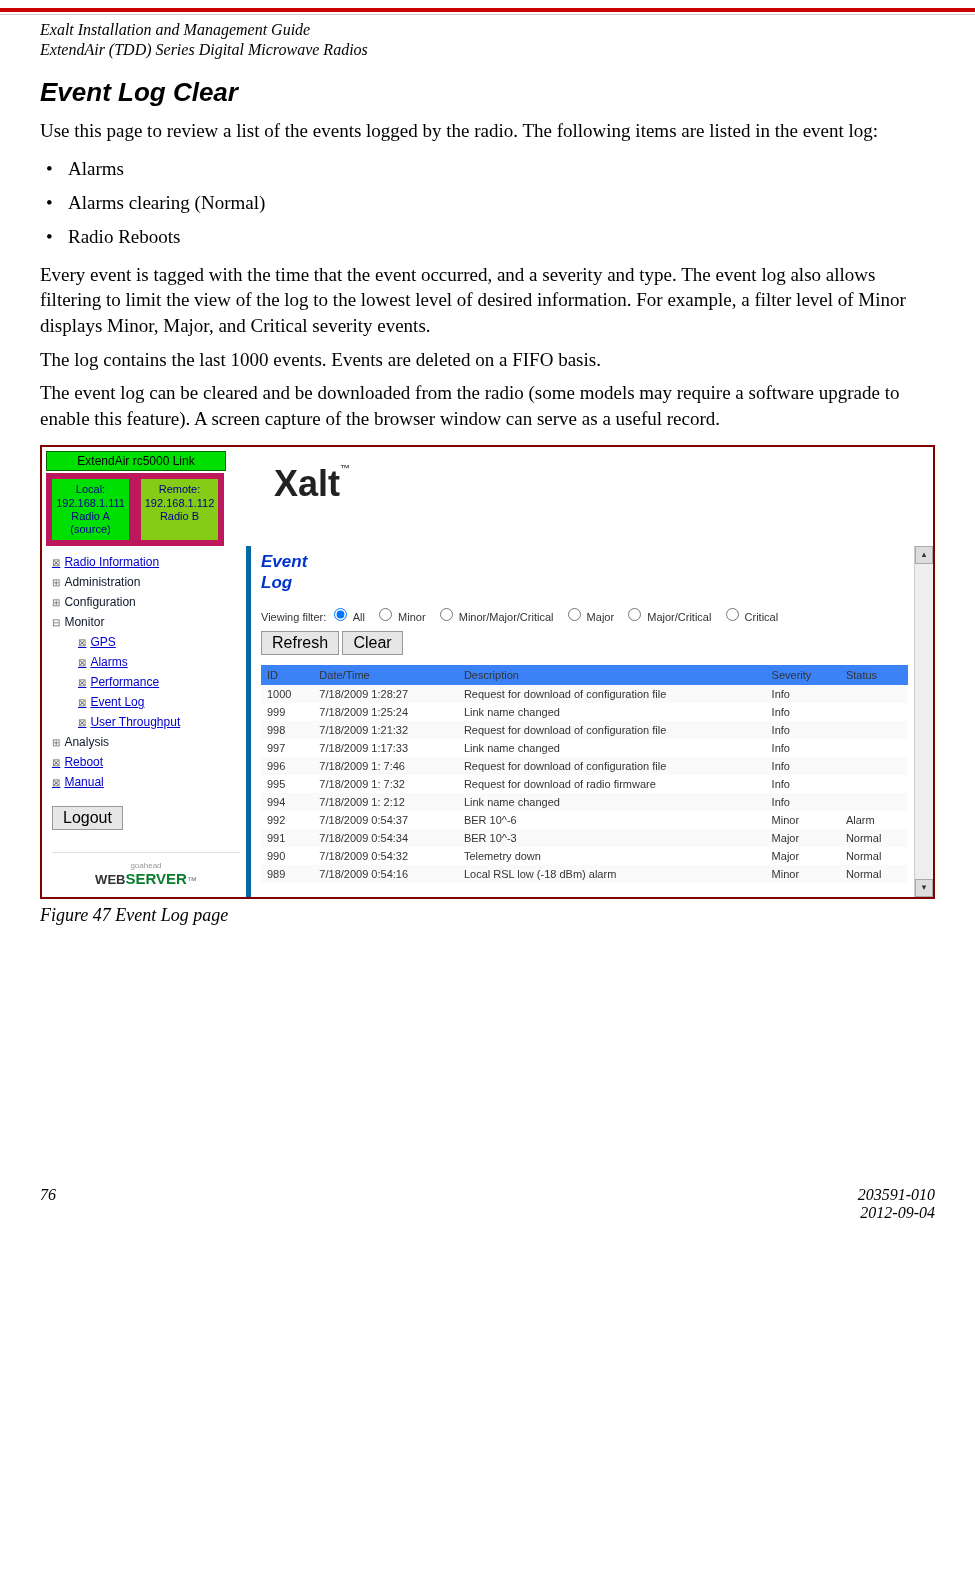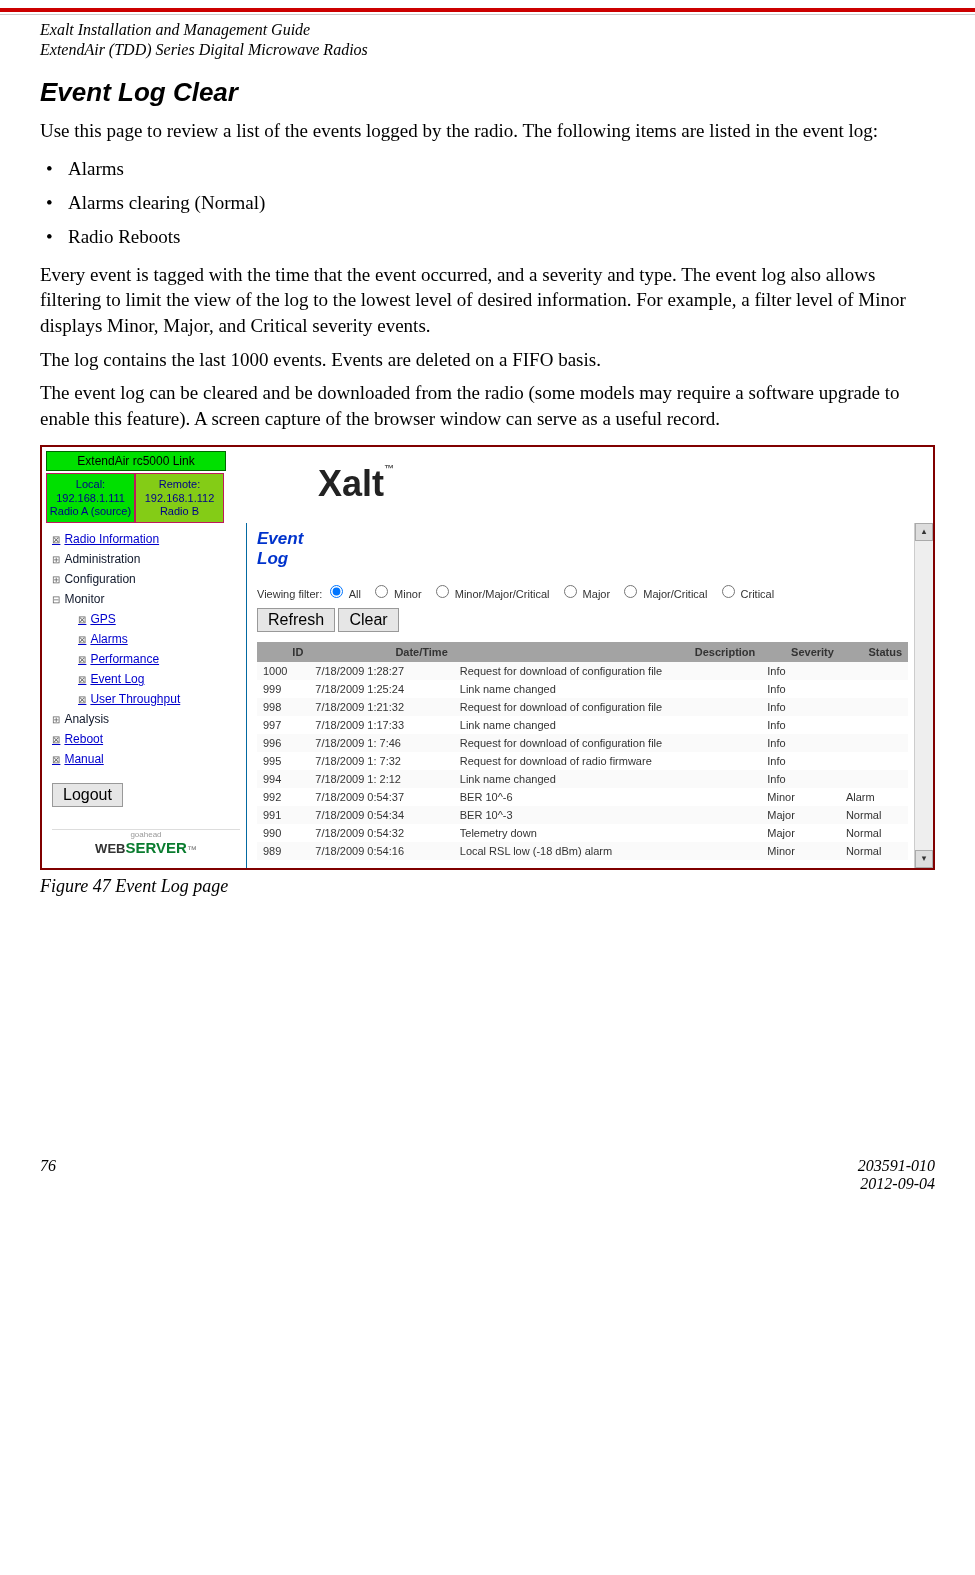--- a/index.html
+++ b/index.html
@@ -79,38 +79,38 @@
     font-size: 12px;
   }
   .radio-tabs {
     display: flex;
     margin: 2px 4px 0 4px;
     width: 178px;
   }
   .radio-tab {
     flex: 1;
     background: #00e000;
-    border: 1px solid #be185d;
+    border: 6px solid #be185d;
     color: #00008b;
     text-align: center;
     padding: 4px 2px;
     font-size: 11px;
     line-height: 1.2;
   }
   .radio-tab.remote {
     background: #84cc16;
   }
   .ss-body {
     display: flex;
     align-items: stretch;
   }
   .ss-sidebar {
     width: 188px;
     flex: none;
-    border-right: 1px solid #0369a1;
+    border-right: 5px solid #0369a1;
     padding: 6px 6px 10px 10px;
   }
   .ss-sidebar .nav-item {
     display: block;
     padding: 3px 0 3px 0;
     font-size: 12px;
     color: #0f172a;
     text-decoration: none;
   }
   .ss-sidebar .nav-item.link {
@@ -147,20 +147,21 @@
     padding: 2px 10px;
     font-size: 16px;
     cursor: pointer;
   }
   .webserver {
     margin-top: 22px;
     font-size: 10px;
     color: #777;
     text-align: center;
     border-top: 1px solid #ddd;
+    padding-top: 8px;
   }
   .webserver .go {
     display: block;
     font-size: 8px;
     color: #999;
   }
   .webserver strong {
     color: #333;
     font-size: 13px;
   }
@@ -215,24 +216,24 @@
   }
   .filter-row label { margin-right: 6px; }
   .btn-row { margin: 4px 0 10px 0; }
 
   table.evt {
     width: 100%;
     border-collapse: collapse;
     font-size: 11px;
   }
   table.evt th {
-    text-align: right;
-    background: #a3a3a3;
+    text-align: left;
+    background: #3b82f6;
     padding: 4px 6px;
-    font-weight: bold;
+    font-weight: normal;
     color: #333;
   }
   table.evt td {
     padding: 3px 6px;
     color: #333;
   }
   table.evt tr:nth-child(odd) td {
     background: #fafafa;
   }
   .scroll-gutter {
@@ -291,21 +292,21 @@
     <li>Alarms</li>
     <li>Alarms clearing (Normal)</li>
     <li>Radio Reboots</li>
   </ul>
 
   <p class="body">Every event is tagged with the time that the event occurred, and a severity and type. The event log also allows filtering to limit the view of the log to the lowest level of desired information. For example, a filter level of Minor displays Minor, Major, and Critical severity events.</p>
   <p class="body">The log contains the last 1000 events. Events are deleted on a FIFO basis.</p>
   <p class="body">The event log can be cleared and be downloaded from the radio (some models may require a software upgrade to enable this feature). A screen capture of the browser window can serve as a useful record.</p>
 
   <div class="screenshot">
-    <div style="display:flex;gap:44px;">
+    <div style="display:flex;">
       <div>
         <div class="link-banner">ExtendAir rc5000 Link</div>
         <div class="radio-tabs">
           <div class="radio-tab">
             <span>Local:</span><br>
             <span>192.168.1.111</span><br>
             <span>Radio A (source)</span>
           </div>
           <div class="radio-tab remote">
             <span>Remote:</span><br>

